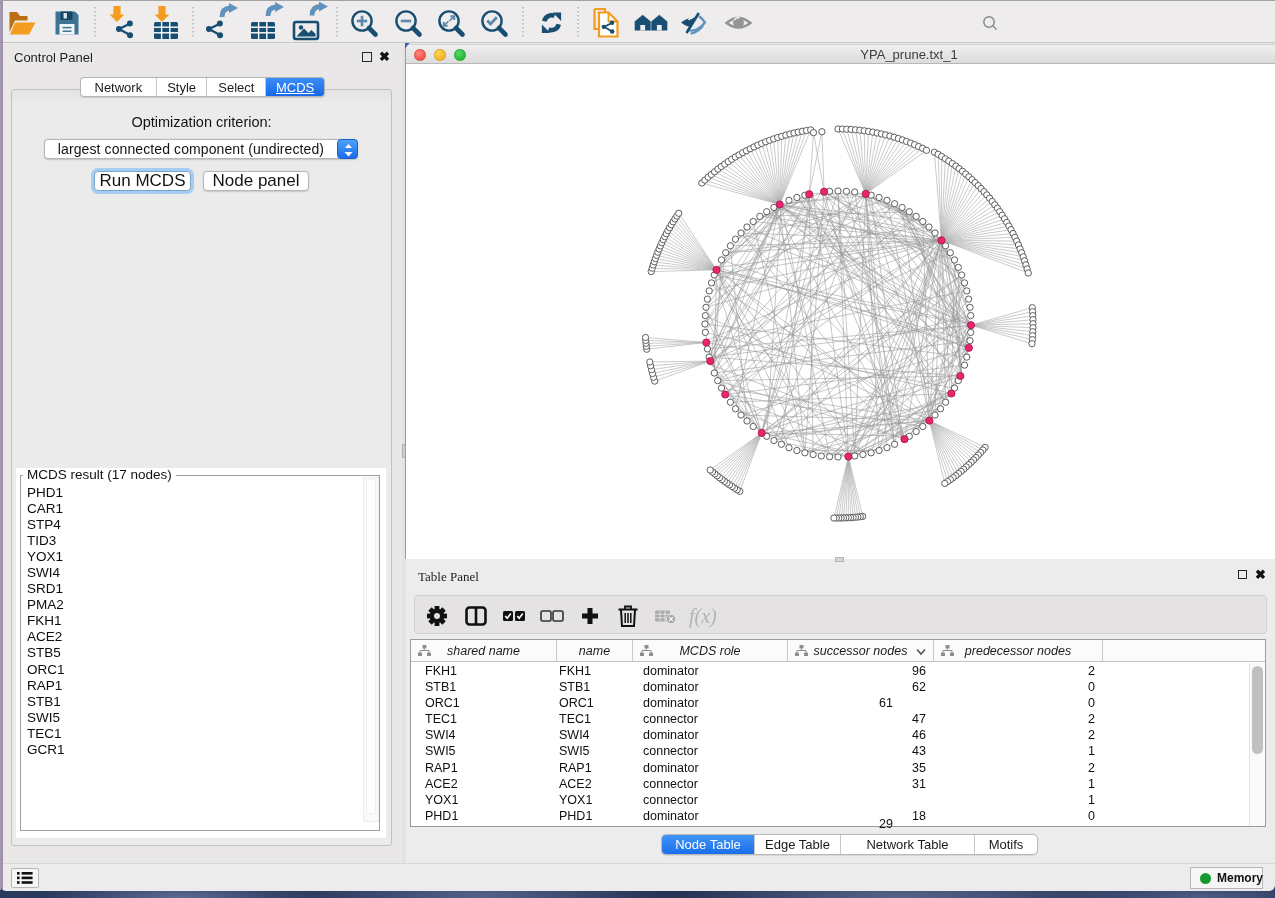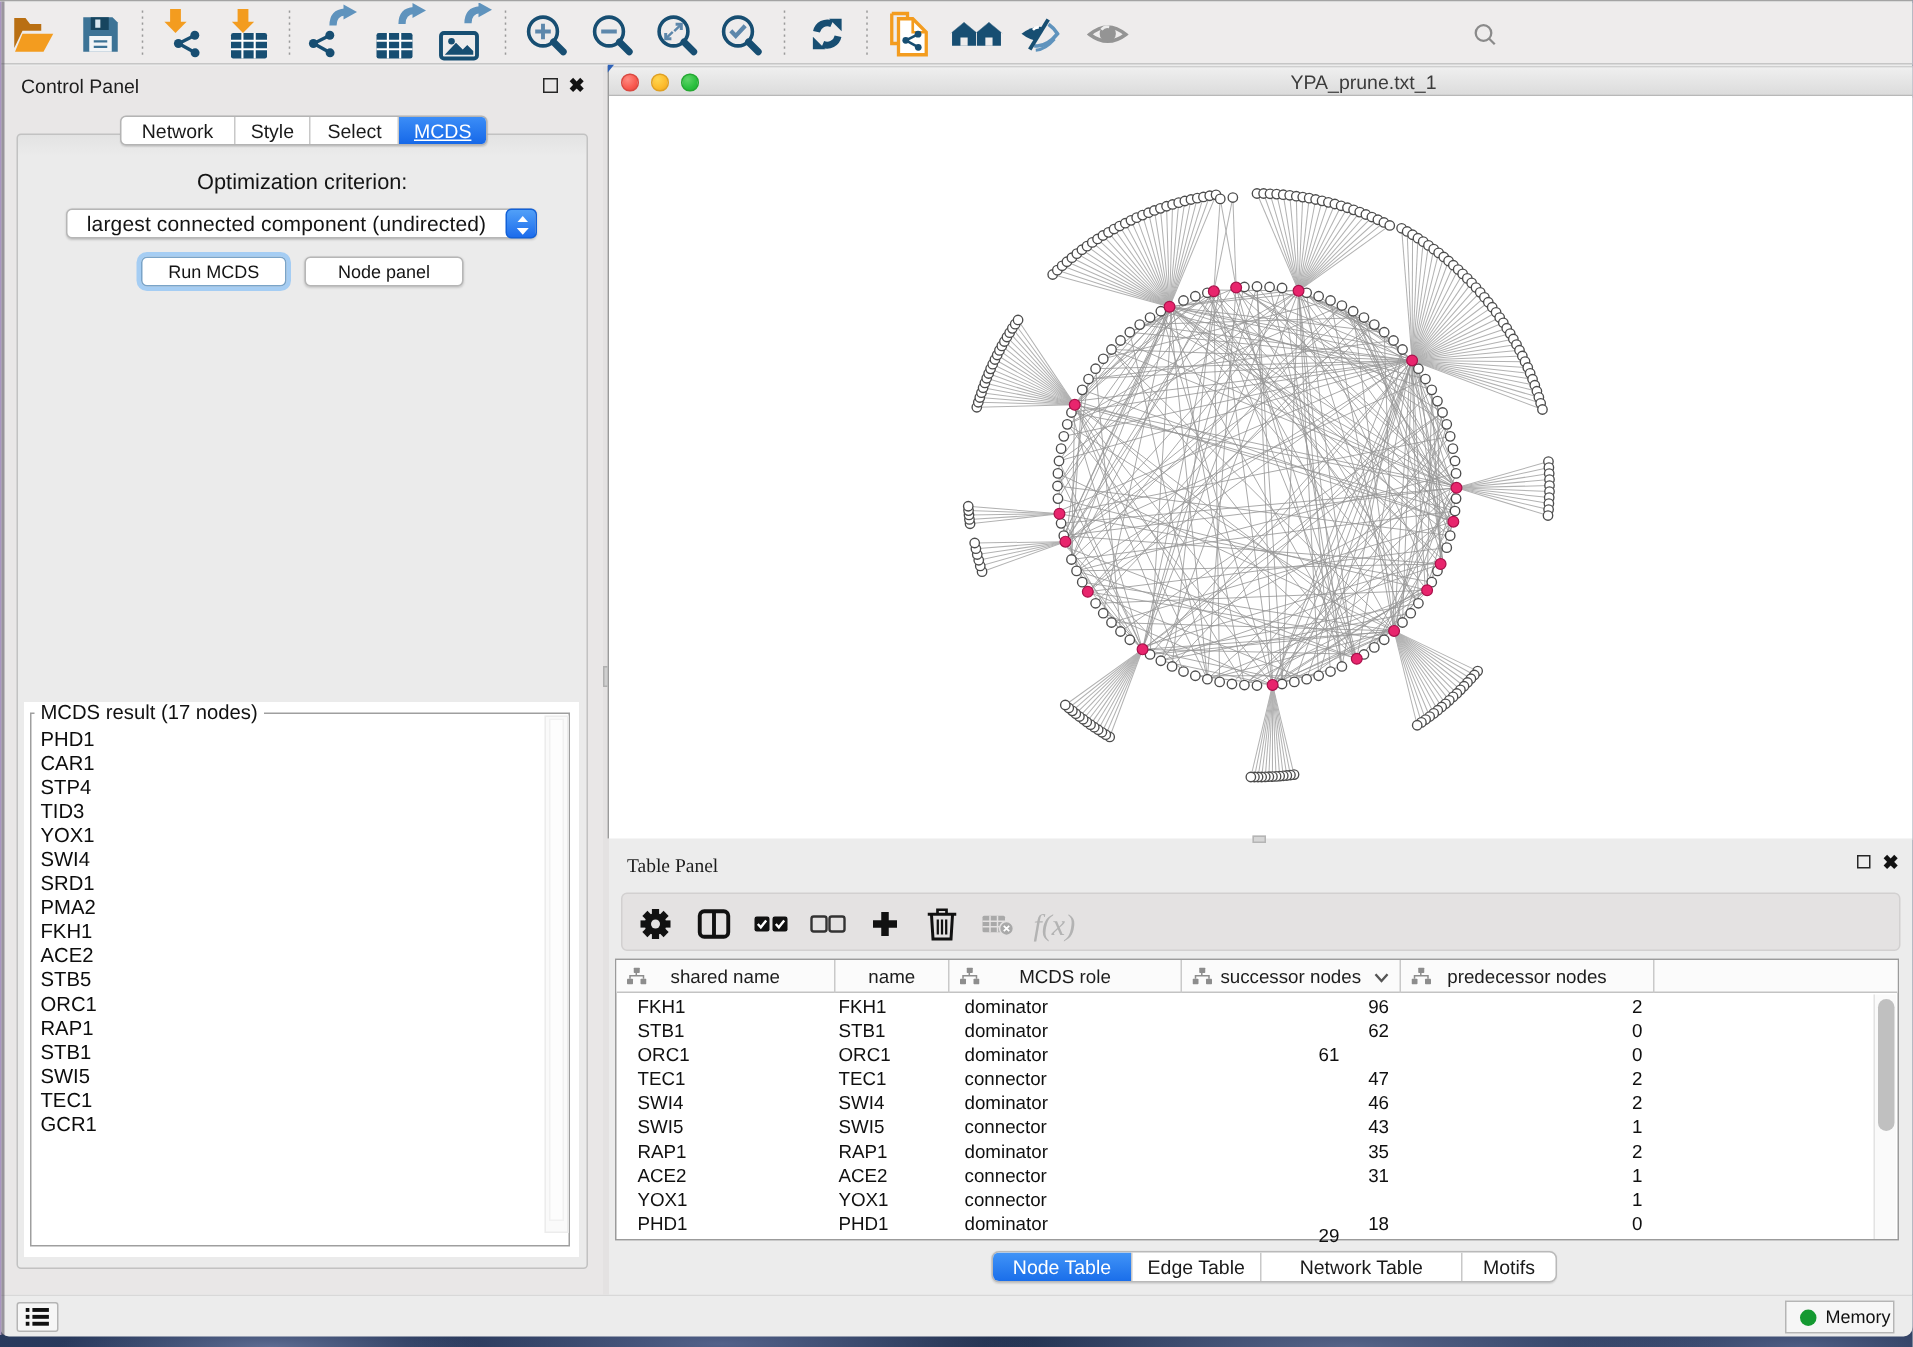--- a/index.html
+++ b/index.html
@@ -19,21 +19,21 @@
 
 #tabbar { position:absolute; left:79px; top:33px; width:245px; height:20px; display:flex; z-index:5; background:#fff; border:1px solid #b4b4b4; border-radius:4px; overflow:hidden; box-shadow:0 .5px 1px rgba(0,0,0,.12); }
 #tabbar div { font-size:13px; color:#1a1a1a; text-align:center; line-height:19px; border-right:1px solid #c8c8c8; }
 #tabbar div:last-child { border-right:none;text-decoration:underline; }
 #tabbar .sel { background:linear-gradient(#3b8df7,#1668e8); color:#fff; }
 
 #tabcontent { position:absolute; left:10px; top:45px; width:381px; height:757px; background:linear-gradient(#e3e3e3,#ebebeb 14px,#ebebeb); border:1px solid #c2c2c2; border-radius:3px; }
 #optlabel { position:absolute; left:0; top:24px; width:100%; text-align:center; font-size:14.5px; color:#141414; }
 #dropdown { position:absolute; left:32px; top:49px; width:314px; height:20px; background:#fff; border:1px solid #b6b6b6; border-radius:4px; font-size:14px; letter-spacing:0.1px; color:#141414; text-align:center; line-height:19px; padding-right:20px; box-shadow:0 .5px 1.5px rgba(0,0,0,.18); }
 #dropdown .arr { position:absolute; right:-1px; top:-1px; width:21px; height:20px; background:linear-gradient(#51a0f8,#1c6cec); border-radius:4px; border:.5px solid #1261d8; }
-.btn { position:absolute; height:20px; background:#fff; border:1px solid #b6b6b6; border-radius:4px; font-size:12px; color:#141414; text-align:center; line-height:18px; box-shadow:0 .5px 1.5px rgba(0,0,0,.15); }
+.btn { position:absolute; height:20px; background:#fff; border:1px solid #b6b6b6; border-radius:4px; font-size:17px; color:#141414; text-align:center; line-height:18px; box-shadow:0 .5px 1.5px rgba(0,0,0,.15); }
 #runbtn { left:82px; top:81px; width:97px; outline:3px solid #a5cdf3; outline-offset:0px; border-color:#7aa4c8; }
 #closebtn { left:191px; top:81px; width:106px; }
 
 #mcdsbox { position:absolute; left:4px; top:378px; width:370px; height:370px; background:#fff; }
 #mcdsfs { position:absolute; left:4px; top:7px; width:360px; height:356px; border:1px solid #9f9f9f; }
 #mcdslegend { position:absolute; left:7px; top:0px; background:#fff; padding:0 4px; font-size:13.5px; color:#111; line-height:14px; }
 #mcdslist { position:absolute; left:11px; top:17px; font-size:13.5px; color:#0d0d0d; line-height:16.05px; }
 #mcdsscroll { position:absolute; left:347px; top:9px; width:16px; height:345px; background:#fafafa; border:1px solid #ececec; }
 #mcdsscroll .thumb { position:absolute; left:2px; top:1px; width:10px; height:335px; background:#fdfdfd; border:1px solid #f1f1f1; }
 
@@ -47,34 +47,34 @@
 #nettitle .t { position:absolute; left:0; top:2px; width:1006px; text-align:center; font-size:13px; color:#3c3c3c; }
 .light { position:absolute; top:4.2px; width:11.5px; height:11.5px; border-radius:50%; }
 #netcanvas { position:absolute; left:0; top:21px; width:869px; height:495px; background:#fff; }
 
 
 #tpanel { position:absolute; left:406px; top:558px; width:869px; height:304px; background:#ececec; }
 #tpanel .ptitle { position:absolute; left:12px; top:10px; font-size:13px; color:#1d1d1d;font-family:Liberation Serif, serif; }
 #ttoolbar { position:absolute; left:8px; top:36px; width:853px; height:39px; background:#e4e2e2; border:1px solid #d2d0d0; border-radius:4px; }
 #ttable { position:absolute; left:4px; top:80px; width:856px; height:188px; background:#fff; border:1px solid #9b9b9b; }
 #thead { position:absolute; left:0; top:0; width:854px; height:22px; background:#fbfbfb; border-bottom:1px solid #c3c3c3; }
-#thead .hc { position:absolute; top:0; height:22px; border-right:1px solid #c9c9c9; font-size:12.5px; color:#1c1c1c; text-align:center; line-height:22px; }
+#thead .hc { position:absolute; top:0; height:22px; border-right:1px solid #c9c9c9; font-size:12.5px; color:#1c1c1c; text-align:center; line-height:22px;font-style:italic; }
 .rows { position:absolute; left:0; top:23px; font-size:12.5px; color:#101010; }
 .rows div { position:absolute; height:16px; line-height:16px; white-space:pre; }
 #tscroll { position:absolute; right:1px; top:23px; width:15px; height:163px; background:#fafafa; border-left:1px solid #e3e3e3; }
 #tscroll .thumb { position:absolute; left:2px; top:3px; width:11px; height:88px; background:#c0c0c0; border-radius:6px; }
 #ttabs { position:absolute; left:255px; top:275px; height:21px; display:flex; background:#fff; border:1px solid #b9b9b9; border-radius:5px; overflow:hidden; box-shadow:0 .5px 1px rgba(0,0,0,.1); }
 #ttabs div { font-size:13px; color:#1a1a1a; text-align:center; line-height:20px; border-right:1px solid #c8c8c8; }
 #ttabs div:last-child { border-right:none; }
 #ttabs .sel { background:linear-gradient(#4194f7,#1a6eea); color:#fff; }
 
 
 #statusbar { position:absolute; left:0px; top:862px; width:1275px; height:28px; background:#ececec; border-top:1px solid #d8d8d8; border-radius:0 0 6px 6px; }
 #listbtn { position:absolute; left:11px; top:4px; width:28px; height:20px; background:#f6f6f6; border:1px solid #b5b5b5; border-radius:2px; }
-#membtn { position:absolute; left:1190px; top:3px; width:73px; height:22px; background:#f6f6f6; border:1px solid #b5b5b5; font-size:12px; color:#111; }
+#membtn { position:absolute; left:1190px; top:3px; width:73px; height:22px; background:#f6f6f6; border:1px solid #b5b5b5; font-size:12px; color:#111;font-weight:bold; }
 #membtn .dot { position:absolute; left:9px; top:5px; width:11px; height:11px; border-radius:50%; background:#149931; }
 #membtn .lbl { position:absolute; left:26px; top:3px; }
 </style></head>
 <body>
 <div id="app">
 <div id="toolbar">
       <svg width="1275" height="42" viewBox="0 0 1275 42" style="position:absolute;left:0;top:0">
         <line x1="95" y1="5" x2="95" y2="37" stroke="#9a9a9a" stroke-width="1" stroke-dasharray="1.5,2.5"></line>
         <line x1="193" y1="5" x2="193" y2="37" stroke="#9a9a9a" stroke-width="1" stroke-dasharray="1.5,2.5"></line>
         <line x1="337" y1="5" x2="337" y2="37" stroke="#9a9a9a" stroke-width="1" stroke-dasharray="1.5,2.5"></line>

